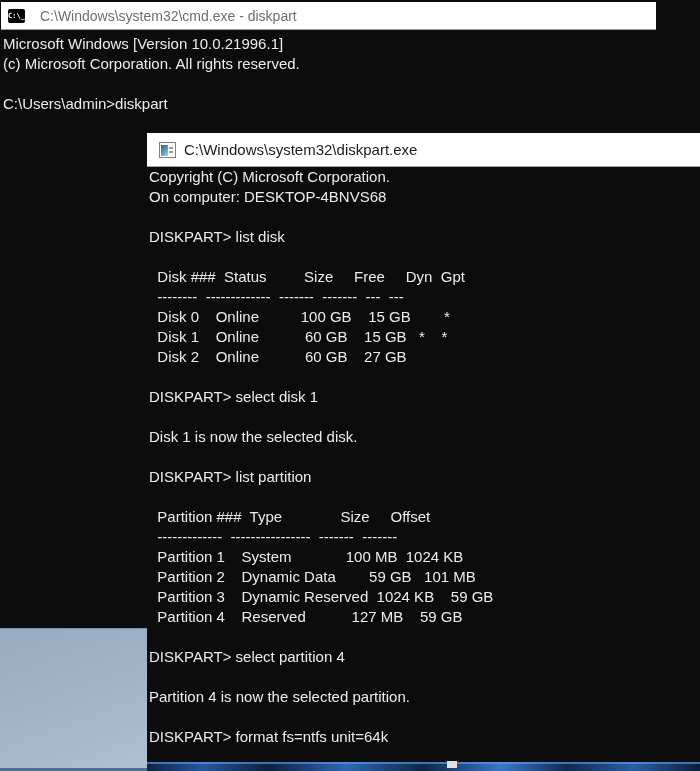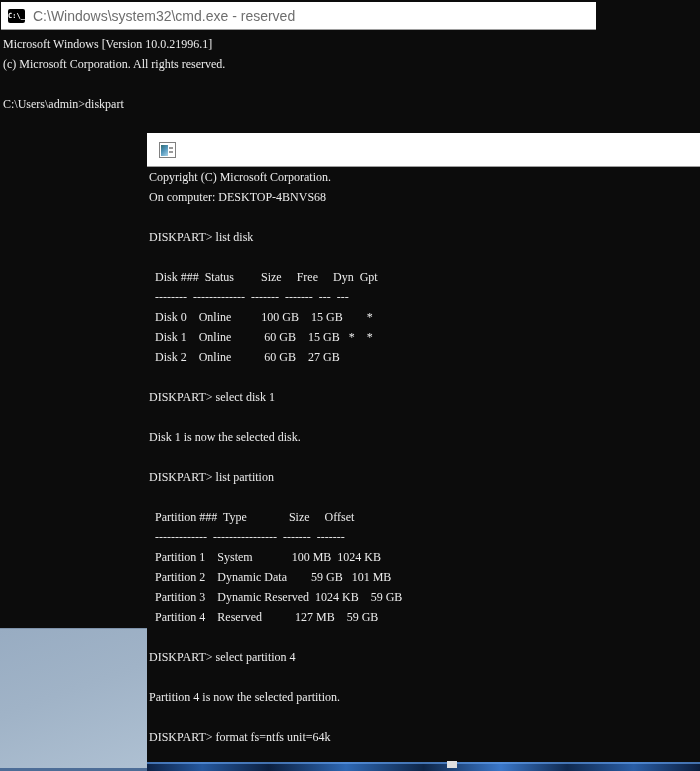--- a/index.html
+++ b/index.html
@@ -20,39 +20,39 @@
 
   
   .taskbar{position:absolute;left:147px;top:762px;width:553px;height:9px;z-index:3;
     background:
       linear-gradient(to bottom,rgba(96,156,232,.65) 0,rgba(96,156,232,.65) 2px,rgba(0,0,0,0) 2px),
       linear-gradient(90deg,#0d2347 0%,#25589e 10%,#0c2040 22%,#2e68b4 36%,#0e2648 50%,
                       #3a77c9 64%,#102a50 76%,#2a5ea6 88%,#0b1d3c 100%)}
 
   .titlebar{position:absolute;background:var(--titlebar_bg,#fff);display:flex;align-items:center;
             border-bottom:1px solid var(--titlebar_border,#9e9e9e);z-index:5}
-  .outer-tb{left:1px;top:2px;width:595px;height:28px;padding-left:7px;gap:8px}
+  .outer-tb{left:1px;top:2px;width:655px;height:28px;padding-left:7px;gap:15px}
   .inner-tb{left:0;top:0;width:553px;height:34px;padding-left:12px;gap:8px}
   .tb-text{white-space:nowrap;overflow:hidden}
   .outer-tb .tb-text{color:var(--outer_title_text,#6e6e6e);font-size:14px}
   .inner-tb .tb-text{color:var(--inner_title_text,#1c1c1c);font-size:15px}
 
   
   .cmd-icon{width:17px;height:14px;background:#000;border-radius:2px;color:#fff;
     font-family:"DejaVu Sans Mono",monospace;font-size:7px;font-weight:bold;
     display:flex;align-items:center;justify-content:center;flex:0 0 auto}
 
   
   .dp-icon{width:17px;height:16px;border:1px solid #808080;background:#fff;
     display:flex;padding:2px 1px 1px 1px;gap:1px;flex:0 0 auto}
   .dp-icon .dp-left{flex:1.5;background:linear-gradient(135deg,#2f6c72 0%,#4f93b8 45%,#a8d4ea 100%)}
   .dp-icon .dp-right{flex:1;display:flex;flex-direction:column;justify-content:space-evenly}
   .dp-icon .dp-right i{display:block;height:2px;background:#9a9a9a;margin-right:1px}
 
-  pre.term{font-family:Liberation Serif, serif;font-size:12px;line-height:20px;
+  pre.term{font-family:Liberation Sans, sans-serif;font-size:15px;line-height:20px;
     color:var(--terminal_text,#ececec);white-space:pre;margin:0}
 
   .outer-term{position:absolute;left:0;top:30px;padding:4px 0 0 3px;z-index:2}
 
   .inner-window{position:absolute;left:147px;top:133px;width:553px;height:629px;z-index:2;
     background:var(--terminal_bg,#0c0c0c);overflow:hidden}
   .inner-term{position:absolute;left:2px;top:34px;}
 
   .cursor{position:absolute;left:447px;top:761px;width:10px;height:7px;
     background:var(--cursor,#e0e0e0);z-index:6}
@@ -61,37 +61,38 @@
 <body>
 
 <div class="screen">
 
   <div class="desktop"></div>
   <div class="taskbar"></div>
 
   <div>
     <div class="titlebar outer-tb">
       <span class="cmd-icon">C:\_</span>
-      <span class="tb-text">C:\Windows\system32\cmd.exe - reserved</span>
+      <span class="tb-text">C:\Windows\system32\cmd.exe - diskpart</span>
     </div>
     <pre class="term outer-term">Microsoft Windows [Version 10.0.21996.1]
 (c) Microsoft Corporation. All rights reserved.
 
 C:\Users\admin&gt;diskpart</pre>
   </div>
 
   <div class="inner-window">
     <div class="titlebar inner-tb">
       <span class="dp-icon">
         <span class="dp-left"></span>
           <span class="dp-right">
             <i></i>
             <i></i>
           </span>
       </span>
+      <span class="tb-text">C:\Windows\system32\diskpart.exe</span>
     </div>
     <pre class="term inner-term">Copyright (C) Microsoft Corporation.
 On computer: DESKTOP-4BNVS68
 
 DISKPART&gt; list disk
 
   Disk ###  Status         Size     Free     Dyn  Gpt
   --------  -------------  -------  -------  ---  ---
   Disk 0    Online          100 GB    15 GB        *
   Disk 1    Online           60 GB    15 GB   *    *

